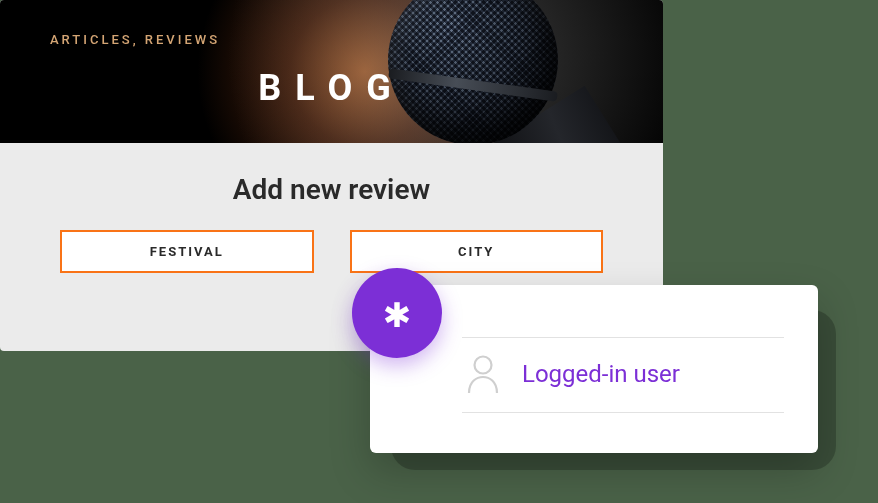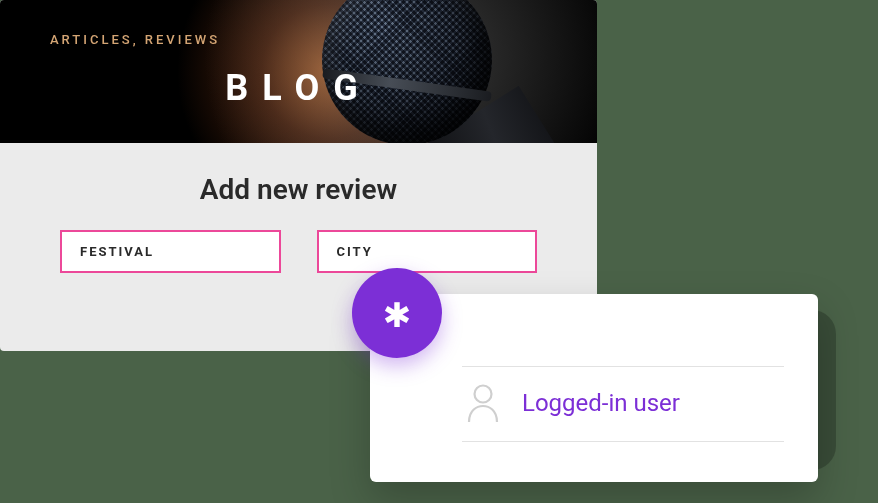--- a/index.html
+++ b/index.html
@@ -8,21 +8,21 @@
     height: 503px;
     background: #4a6248;
     font-family: -apple-system, BlinkMacSystemFont, "Segoe UI", Roboto, sans-serif;
     position: relative;
     overflow: hidden;
   }
   .card {
     position: absolute;
     left: 0;
     top: 0;
-    width: 597px;
+    width: 663px;
     background: #ebebeb;
     border-radius: 4px;
     overflow: hidden;
   }
   .hero {
     height: 143px;
     background: radial-gradient(circle at 70% 40%, #3a3a3a 0%, #2a2a2a 15%, #000 50%),
                 radial-gradient(circle at 55% 50%, rgba(255,140,60,0.55) 0%, rgba(180,80,30,0.35) 20%, rgba(0,0,0,0) 45%);
     background-blend-mode: screen;
     position: relative;
@@ -92,27 +92,28 @@
     color: #2a2a2a;
     margin-bottom: 24px;
   }
   .row {
     display: flex;
     gap: 36px;
     margin-bottom: 22px;
   }
   .field {
     flex: 1;
-    border: 2px solid #ec4899;
+    border: 2px solid #f97316;
     background: #fff;
     padding: 12px 18px;
     font-size: 13px;
     font-weight: 700;
     letter-spacing: 2px;
     color: #2a2a2a;
+    text-align: center;
   }
   .textarea {
     background: #fff;
     padding: 20px 22px 44px 22px;
     font-size: 14px;
     font-weight: 700;
     letter-spacing: 2px;
     color: #c0c0c0;
     height: 92px;
   }
@@ -121,26 +122,26 @@
     left: 391px;
     top: 310px;
     width: 445px;
     height: 160px;
     background: rgba(0,0,0,0.22);
     border-radius: 24px;
   }
   .popup {
     position: absolute;
     left: 370px;
-    top: 294px;
+    top: 285px;
     width: 448px;
     background: #fff;
     border-radius: 6px;
     box-shadow: 0 18px 40px rgba(0,0,0,0.22);
-    padding: 72px 34px 40px 92px;
+    padding: 52px 34px 40px 92px;
   }
   .popup hr {
     border: none;
     border-top: 1px solid #e2e2e2;
     margin: 0;
   }
   .popup-row {
     display: flex;
     align-items: center;
     gap: 22px;

